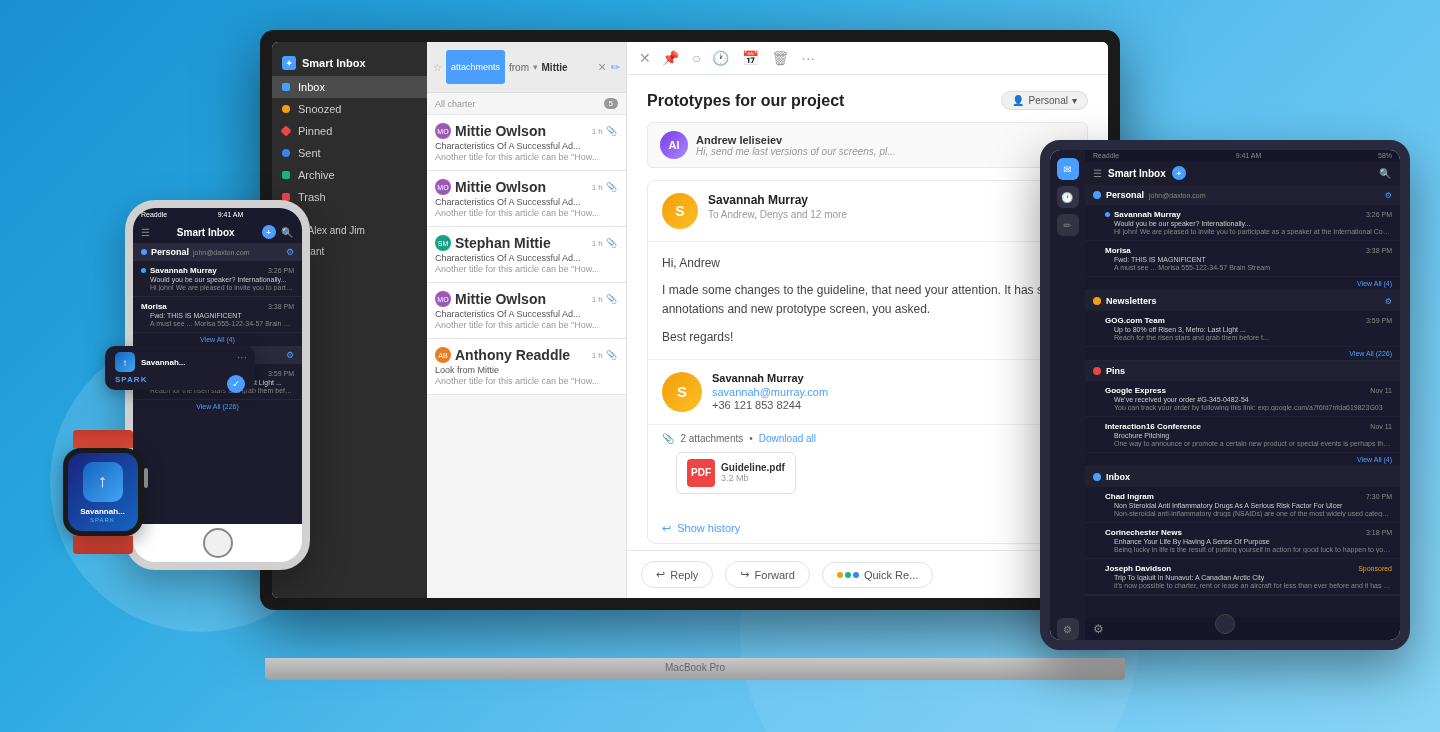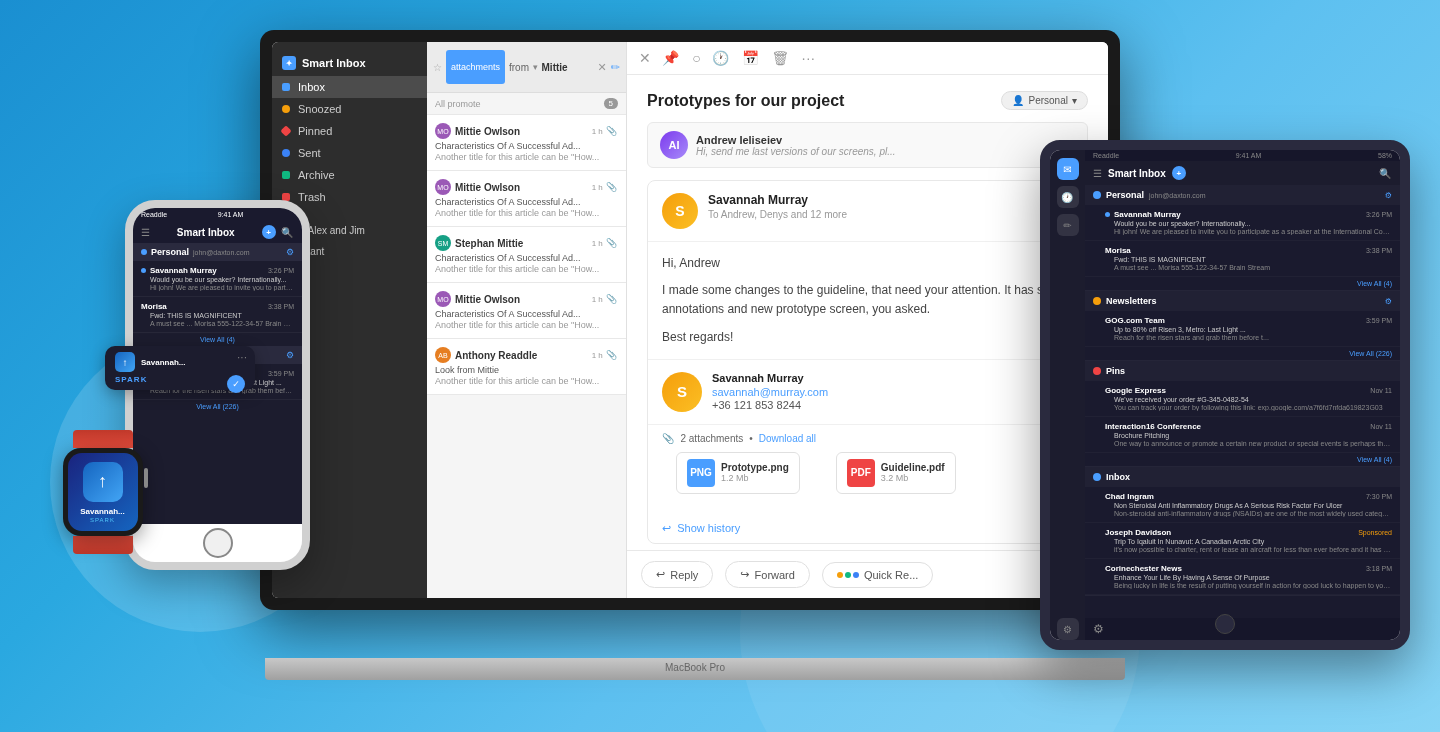--- a/index.html
+++ b/index.html
@@ -217,21 +217,21 @@
       flex-shrink: 0;
       overflow: hidden;
       display: flex;
       align-items: center;
       justify-content: center;
       font-size: 7px;
       color: #fff;
     }
 
     .message-sender {
-      font-size: 10px;
+      font-size: 14px;
       font-weight: 600;
       color: #333;
       flex: 1;
     }
 
     .message-time {
       font-size: 8px;
       color: #999;
     }
 
@@ -1033,21 +1033,21 @@
           <span style="color:#aaa; font-size:10px;">☆</span>
           <span class="search-tag">attachments</span>
           <span class="search-from">from</span>
           <span style="color:#888; font-size:9px;">▾</span>
           <span class="search-name">Mittie</span>
           <span class="search-clear">✕</span>
           <span class="search-edit-icon">✏</span>
         </div>
 
         <div class="results-header">
-          <span>All promote</span>
+          <span>All charter</span>
           <span class="results-count">5</span>
         </div>
 
         <div class="message-item">
           <div class="message-item-header">
             <div class="message-avatar-small" style="background:#9b59b6;">MO</div>
             <span class="message-sender">Mittie Owlson</span>
             <span class="message-time">1 h</span>
             <span class="message-attachment-icon">📎</span>
           </div>
@@ -1158,27 +1158,20 @@
             </div>
 
             <div class="attachments-row">
               <span>📎</span>
               <span>2 attachments</span>
               <span>•</span>
               <span class="attachment-link">Download all</span>
             </div>
 
             <div class="attachments-grid">
-              <div class="attachment-file">
-                <div class="attachment-file-icon png">PNG</div>
-                <div>
-                  <div style="font-size:10px; font-weight:600; color:#333;">Prototype.png</div>
-                  <div style="font-size:9px; color:#999;">1.2 Mb</div>
-                </div>
-              </div>
               <div class="attachment-file">
                 <div class="attachment-file-icon pdf">PDF</div>
                 <div>
                   <div style="font-size:10px; font-weight:600; color:#333;">Guideline.pdf</div>
                   <div style="font-size:9px; color:#999;">3.2 Mb</div>
                 </div>
               </div>
             </div>
 
             <div class="show-history">
@@ -1453,35 +1446,35 @@
               <div class="ipad-email-header">
                 <span class="ipad-email-sender">Chad Ingram</span>
                 <span class="ipad-email-time">7:30 PM</span>
               </div>
               <div class="ipad-email-subject">Non Steroidal Anti Inflammatory Drugs As A Serious Risk Factor For Ulcer</div>
               <div class="ipad-email-preview">Non-steroidal anti-inflammatory drugs (NSAIDs) are one of the most widely used categories...</div>
             </div>
 
             <div class="ipad-email-item">
               <div class="ipad-email-header">
+                <span class="ipad-email-sender">Corinechester News</span>
+                <span class="ipad-email-time">3:18 PM</span>
+              </div>
+              <div class="ipad-email-subject">Enhance Your Life By Having A Sense Of Purpose</div>
+              <div class="ipad-email-preview">Being lucky in life is the result of putting yourself in action for good luck to happen to you...</div>
+            </div>
+
+            <div class="ipad-email-item">
+              <div class="ipad-email-header">
                 <span class="ipad-email-sender">Joseph Davidson</span>
                 <span class="ipad-email-time" style="color:#f59e0b;">Sponsored</span>
               </div>
               <div class="ipad-email-subject">Trip To Iqaluit In Nunavut: A Canadian Arctic City</div>
               <div class="ipad-email-preview">it's now possible to charter, rent or lease an aircraft for less than ever before and it has also...</div>
             </div>
-
-            <div class="ipad-email-item">
-              <div class="ipad-email-header">
-                <span class="ipad-email-sender">Corinechester News</span>
-                <span class="ipad-email-time">3:18 PM</span>
-              </div>
-              <div class="ipad-email-subject">Enhance Your Life By Having A Sense Of Purpose</div>
-              <div class="ipad-email-preview">Being lucky in life is the result of putting yourself in action for good luck to happen to you...</div>
-            </div>
           </div>
 
         </div>
 
         <div class="ipad-bottom-bar">
           <span class="ipad-bottom-icon">⚙</span>
         </div>
       </div>
     </div>
     <div class="ipad-home-button"></div>

